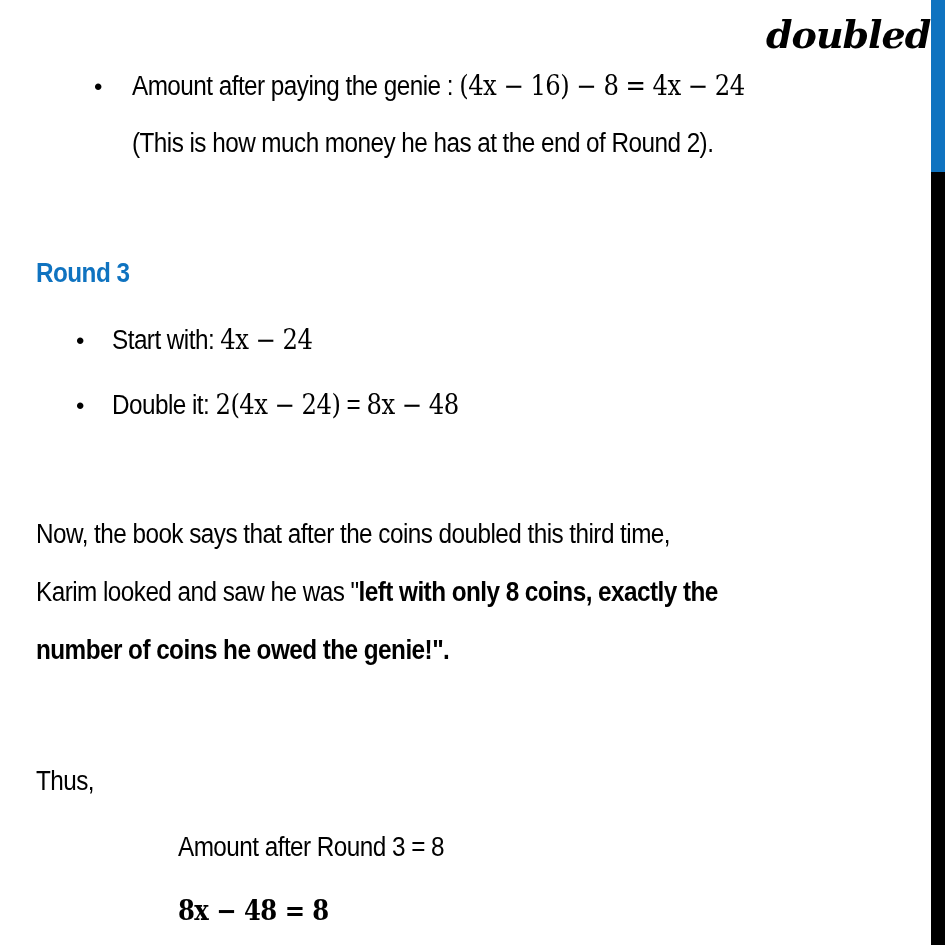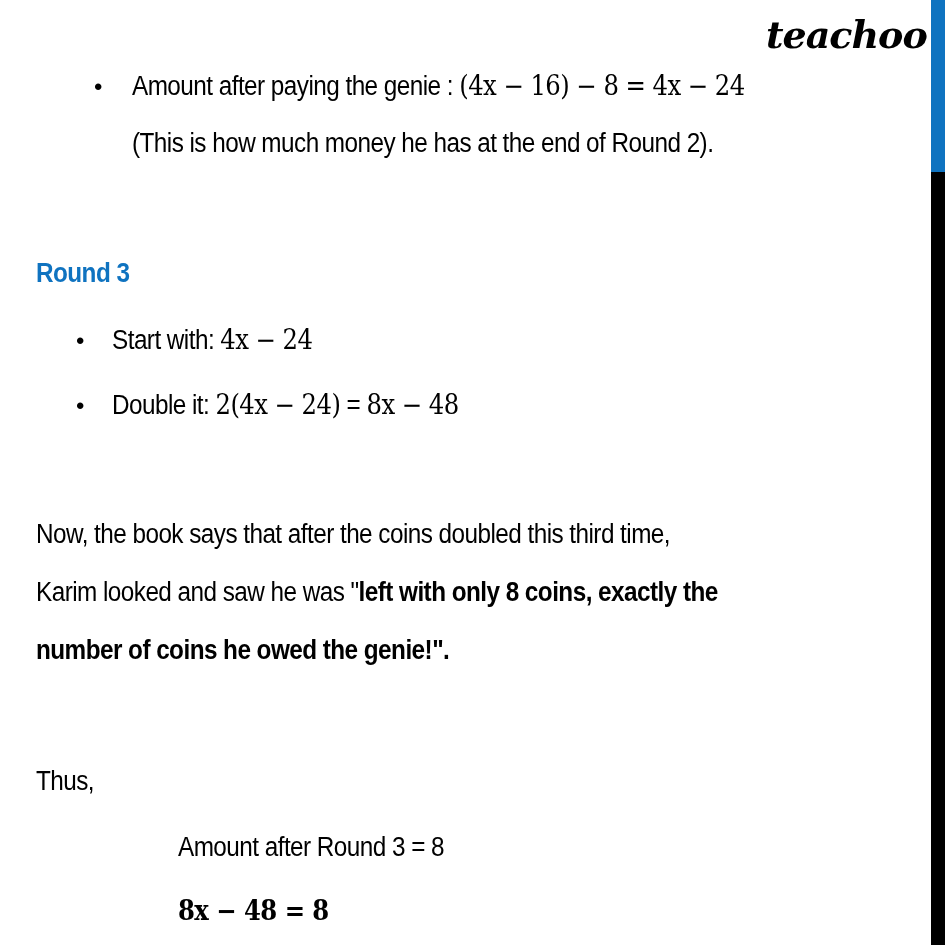--- a/index.html
+++ b/index.html
@@ -19,21 +19,21 @@
     }
     .sidebar-blue { position: absolute; left: 931px; top: 0; width: 14px; height: 172px; background: #0f73c0; }
     .sidebar-black { position: absolute; left: 931px; top: 172px; width: 14px; height: 773px; background: #000; }
   </style>
 </head>
 <body>
 
 <div class="sidebar-blue"></div>
 <div class="sidebar-black"></div>
 
-<div class="abs logo" style="left:766px; top:12px;">teachoo</div>
+<div class="abs logo" style="left:766px; top:12px;">doubled</div>
 
 <span class="abs bullet" style="left:94px; top:73px;">•</span>
 <div class="abs txt" style="left:132px; top:70px;">
   <span>Amount after paying the genie : </span><span class="math">(4x − 16) − 8 = 4x − 24</span>
 </div>
 <div class="abs txt" style="left:132px; top:128px;">(This is how much money he has at the end of Round 2).</div>
 
 <div class="abs txt bold blue" style="left:36px; top:258px;">Round 3</div>
 
 <span class="abs bullet" style="left:76px; top:327px;">•</span>

